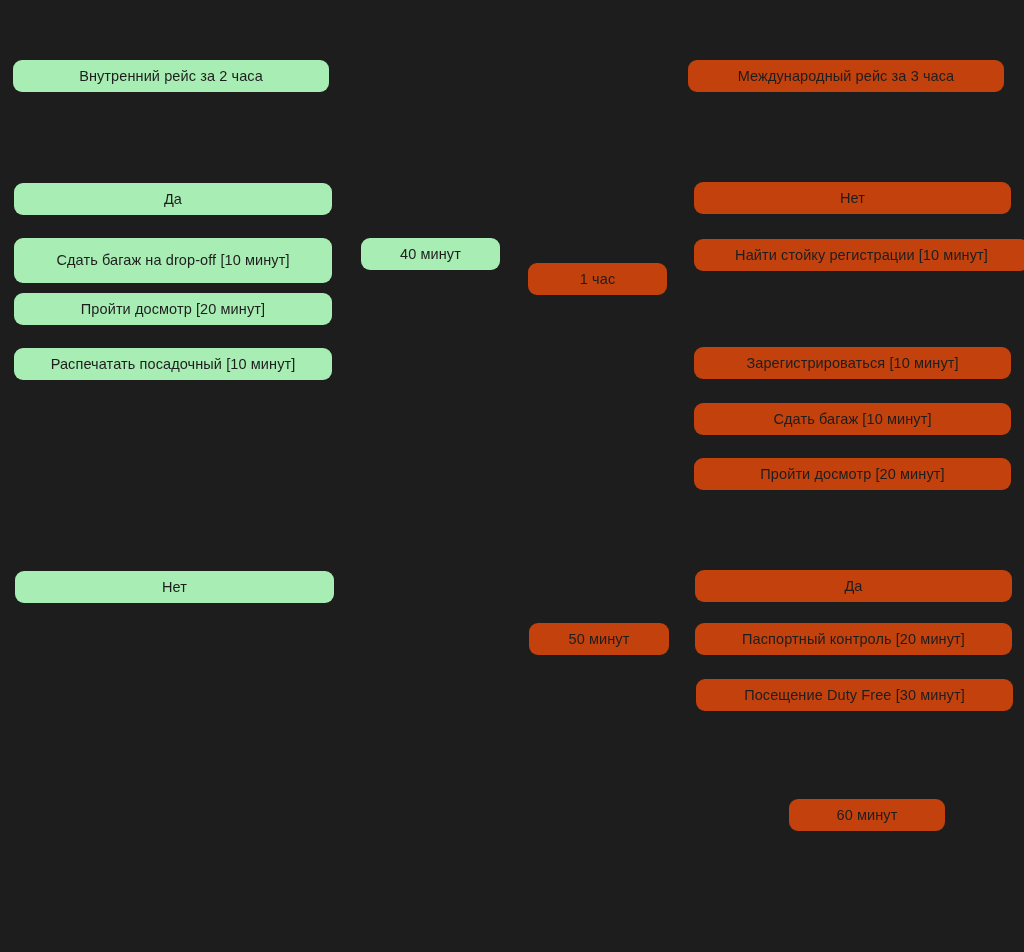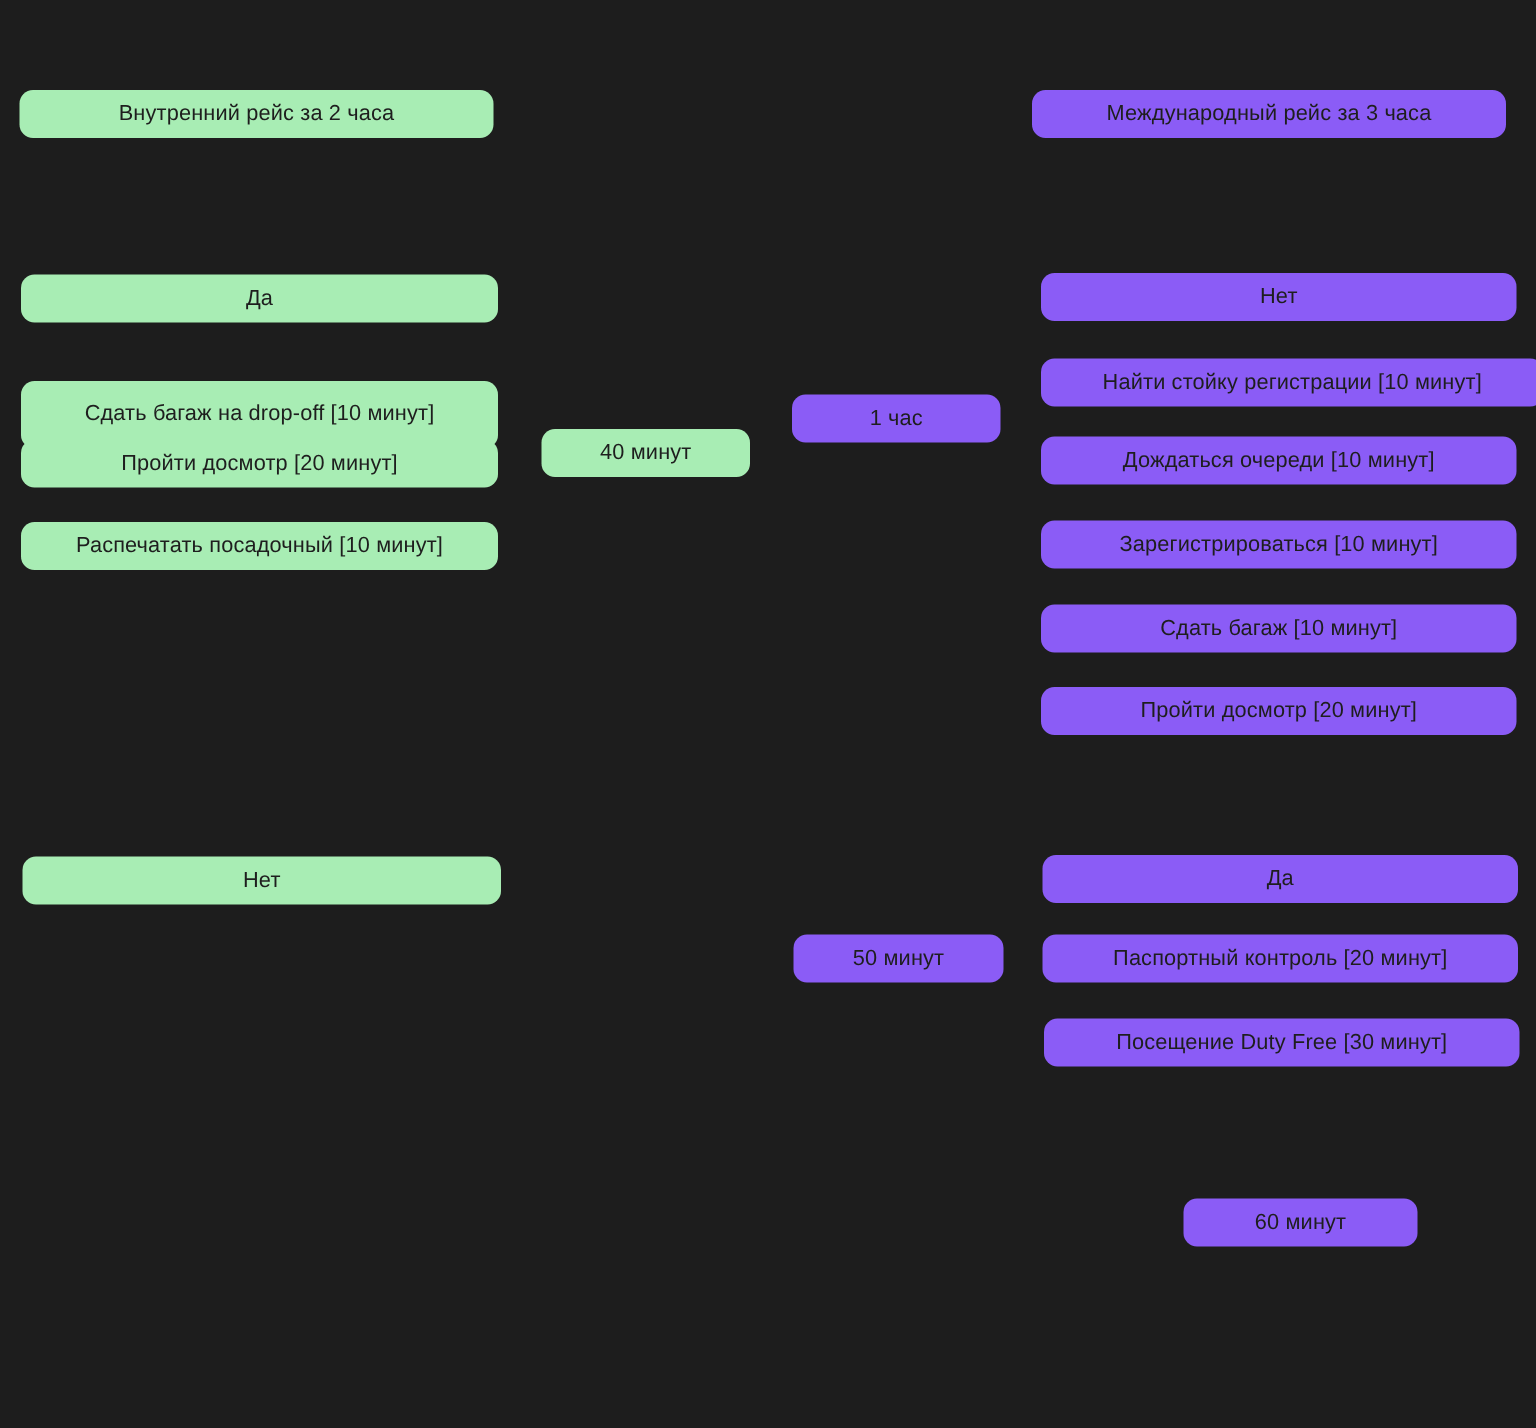--- a/index.html
+++ b/index.html
@@ -31,40 +31,39 @@
     line-height: 1.15;
     letter-spacing: 0.1px;
     white-space: nowrap;
     padding: 16px 10px;
     user-select: none;
   }
   .green {
     background: #a8edb4;
   }
   .yellow {
-    background: #8b5cf6;
+    background: #c2410c;
   }
 </style>
 </head>
 <body>
 
 <div id="canvas">
     <div class="node green" style="left: 13px; top: 60px; width: 316px; height: 30px;">Внутренний рейс за 2 часа</div>
     <div class="node green" style="left: 14px; top: 183px; width: 318px; height: 31px;">Да</div>
-    <div class="node green" style="left: 14px; top: 238px; width: 318px; height: 45px; margin-top: 16px;">Сдать багаж на drop-off [10 минут]</div>
+    <div class="node green" style="left: 14px; top: 238px; width: 318px; height: 45px;">Сдать багаж на drop-off [10 минут]</div>
     <div class="node green" style="left: 14px; top: 293px; width: 318px; height: 31px;">Пройти досмотр [20 минут]</div>
     <div class="node green" style="left: 14px; top: 348px; width: 318px; height: 31px;">Распечатать посадочный [10 минут]</div>
     <div class="node green" style="left: 15px; top: 571px; width: 319px; height: 31px;">Нет</div>
-    <div class="node green" style="left: 361px; top: 238px; width: 139px; height: 30px; margin-top: 48px;">40 минут</div>
+    <div class="node green" style="left: 361px; top: 238px; width: 139px; height: 30px;">40 минут</div>
     <div class="node yellow" style="left: 528px; top: 239px; width: 139px; height: 30px; margin-top: 24px;">1 час</div>
     <div class="node yellow" style="left: 529px; top: 623px; width: 140px; height: 30px;">50 минут</div>
     <div class="node yellow" style="left: 789px; top: 799px; width: 156px; height: 30px;">60 минут</div>
     <div class="node yellow" style="left: 688px; top: 60px; width: 316px; height: 30px;">Международный рейс за 3 часа</div>
     <div class="node yellow" style="left: 694px; top: 182px; width: 317px; height: 30px;">Нет</div>
     <div class="node yellow" style="left: 694px; top: 239px; width: 335px; height: 31px;">Найти стойку регистрации [10 минут]</div>
-    <div class="node yellow" style="left: 694px; top: 291px; width: 317px; height: 31px;">Дождаться очереди [10 минут]</div>
     <div class="node yellow" style="left: 694px; top: 347px; width: 317px; height: 32px;">Зарегистрироваться [10 минут]</div>
     <div class="node yellow" style="left: 694px; top: 403px; width: 317px; height: 30px;">Сдать багаж [10 минут]</div>
     <div class="node yellow" style="left: 694px; top: 458px; width: 317px; height: 31px;">Пройти досмотр [20 минут]</div>
     <div class="node yellow" style="left: 695px; top: 570px; width: 317px; height: 30px;">Да</div>
     <div class="node yellow" style="left: 695px; top: 623px; width: 317px; height: 31px;">Паспортный контроль [20 минут]</div>
     <div class="node yellow" style="left: 696px; top: 679px; width: 317px; height: 17px;">Посещение Duty Free [30 минут]</div>
   </div>
 
 </body></html>

